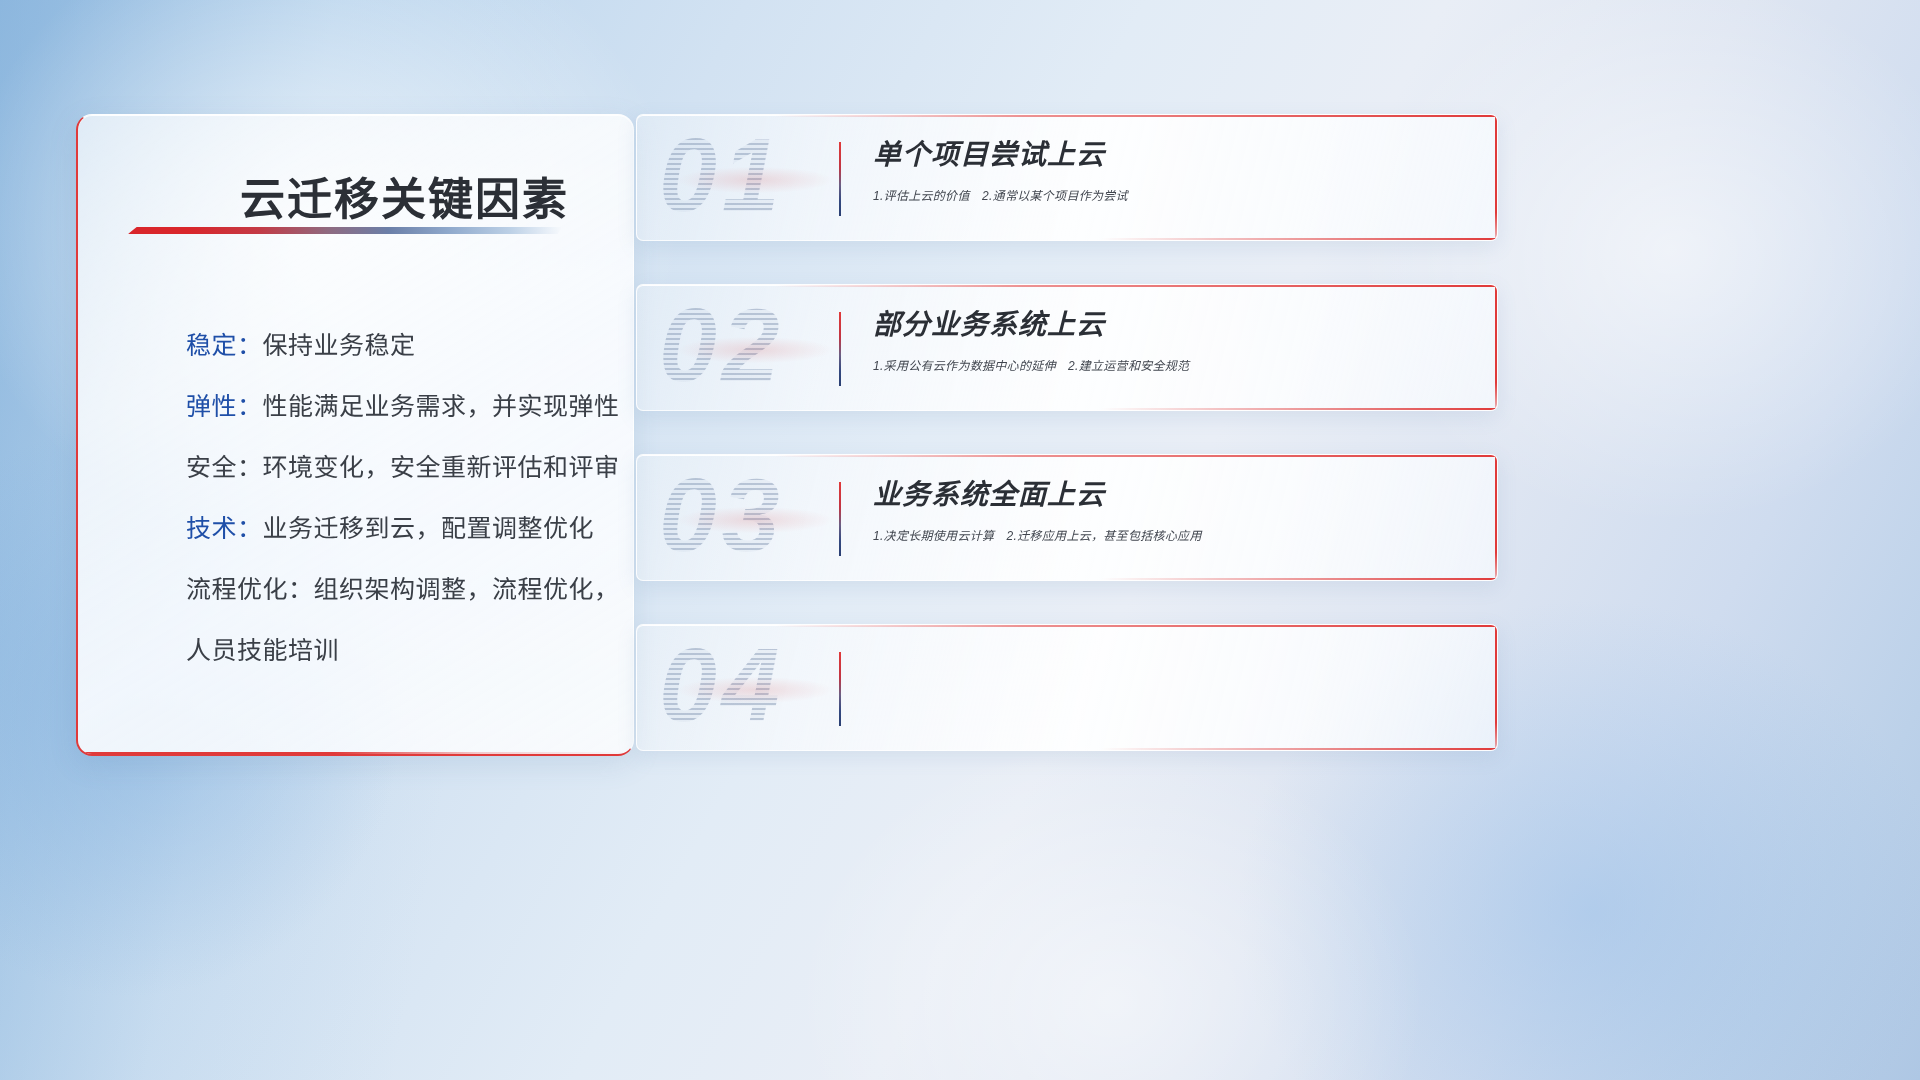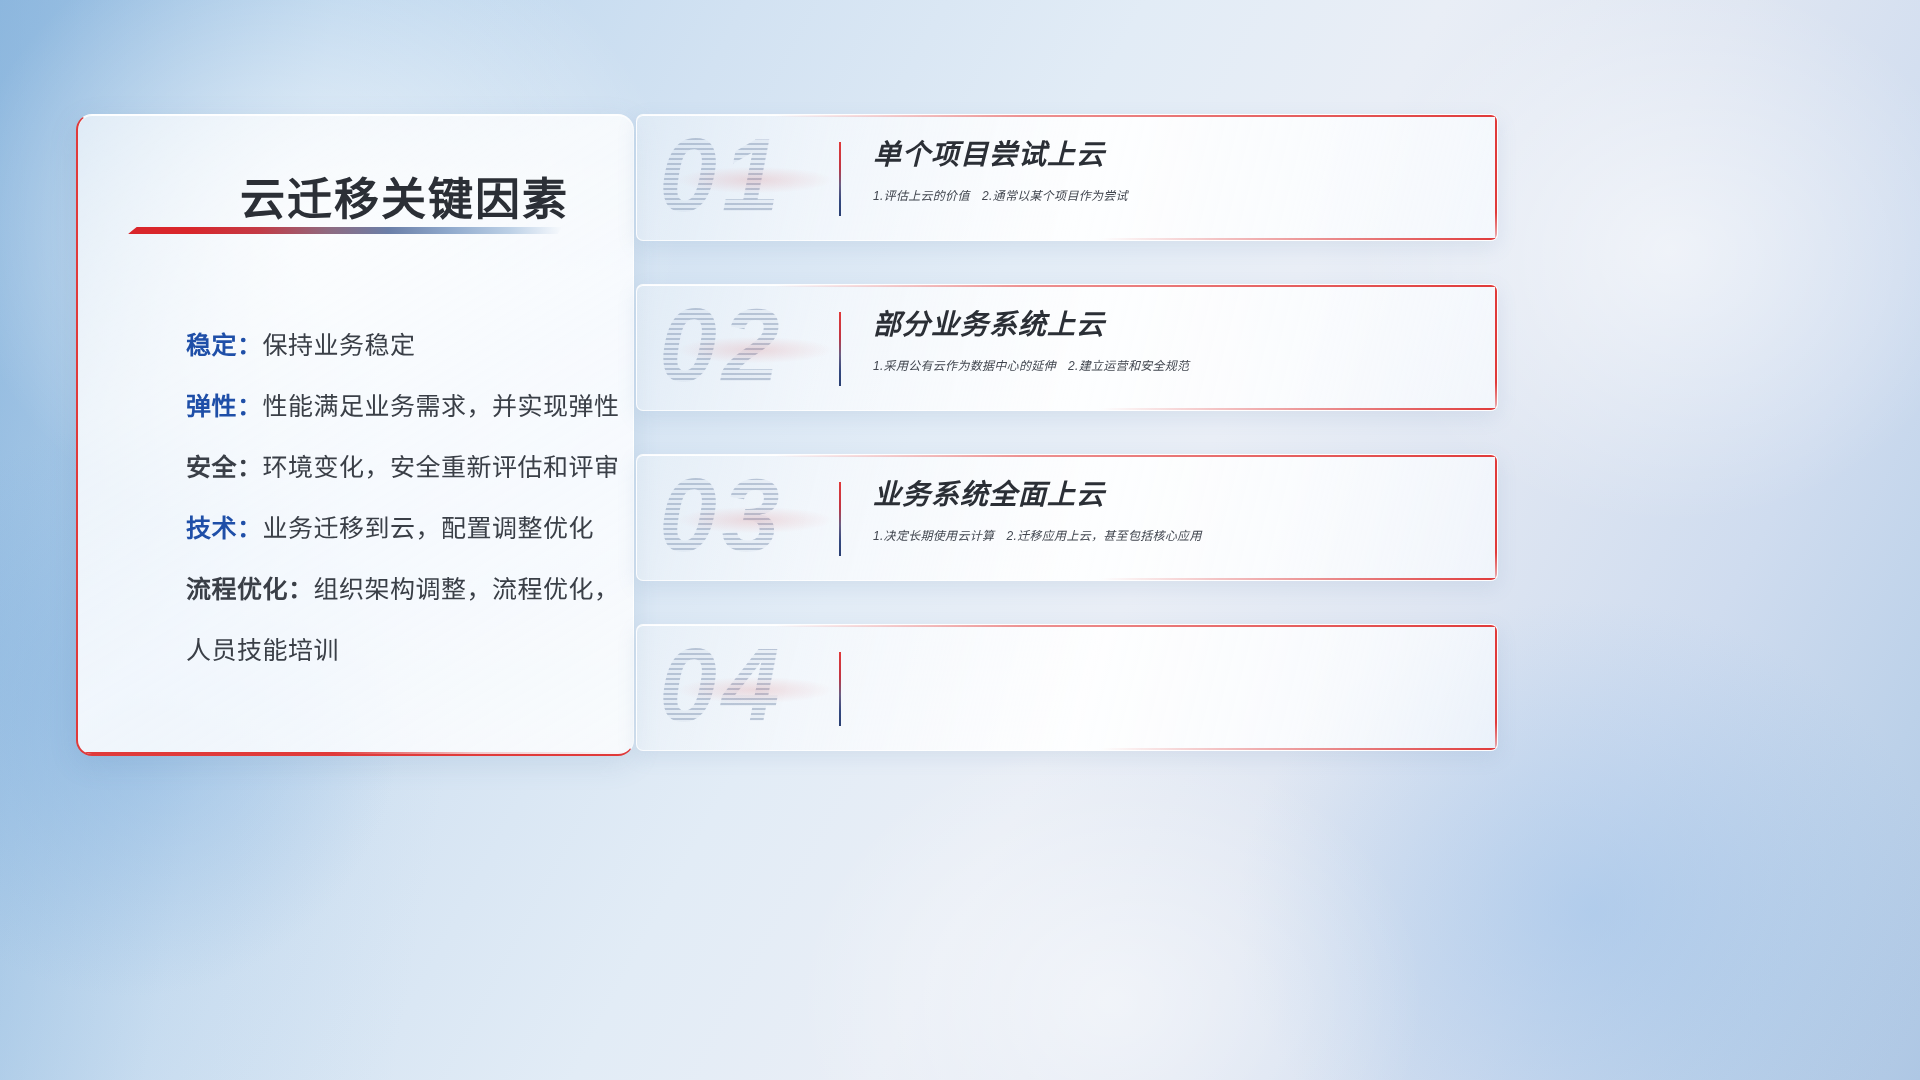--- a/index.html
+++ b/index.html
@@ -82,21 +82,21 @@
        #8f6a80 46%, #6b7fa8 60%, #8fa9cc 74%,
        #bcd0e6 88%, rgba(200,218,236,0) 100%);
     clip-path: polygon(2% 0%, 100% 0%, 99% 100%, 0% 100%);
     border-radius:1px;
   }
   .panel-list { position:absolute; left:108px; top:200px; right:26px; }
   .panel-item {
     font-size:25px; line-height:61px; color:#3a3f47;
     white-space:nowrap; letter-spacing:0.5px;
   }
-  .panel-item .k { font-weight:700; }
+  .panel-item .k { font-weight:400; }
   .panel-item.accent .k { color:#1f4fa8; }
   .panel-item.plain .k { color:#3a3f47; }
   .panel-item .v { color:#3a3f47; }
 
   
   .cards { position:absolute; left:636px; top:114px; width:862px; }
   .card {
     position:relative; width:862px; height:127px; margin-bottom:43px;
     border-radius:7px;
     background: linear-gradient(104deg,

